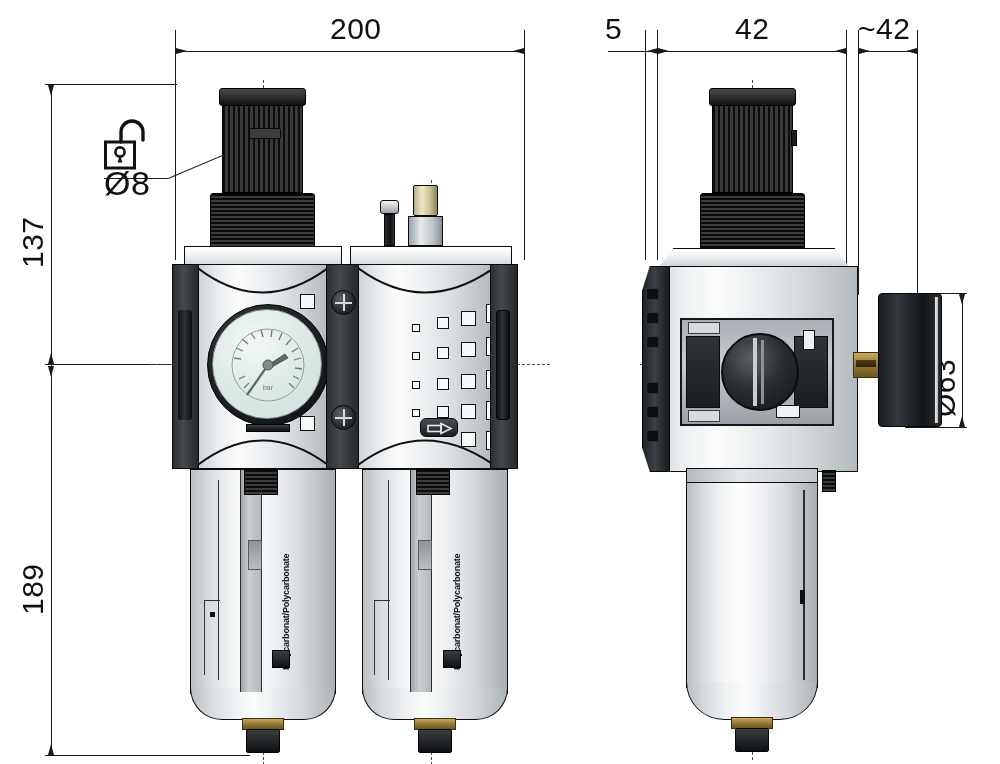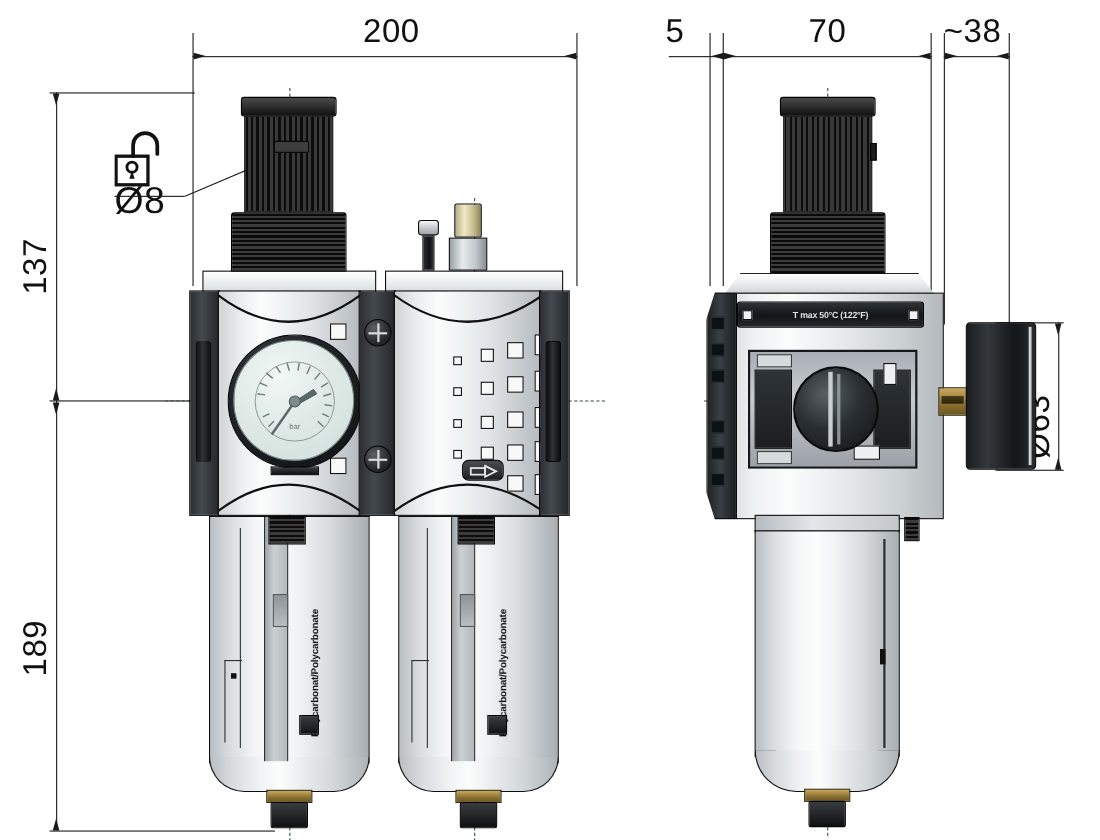--- a/index.html
+++ b/index.html
@@ -228,26 +228,26 @@
   <div class="ext-line" style="left:858px;top:30px;width:1px;height:265px;"></div>
   <div class="ext-line" style="left:917px;top:30px;width:1px;height:275px;"></div>
 
   <div class="dim-line" style="left:608px;top:51px;width:50px;"></div>
   <div class="arrow-l" style="left:647px;top:47.5px;"></div>
   <div class="dim-text" style="left:605px;top:14px;">5</div>
 
   <div class="dim-line" style="left:657px;top:51px;width:190px;"></div>
   <div class="arrow-r" style="left:658px;top:47.5px;"></div>
   <div class="arrow-l" style="left:835px;top:47.5px;"></div>
-  <div class="dim-text" style="left:735px;top:14px;">70</div>
+  <div class="dim-text" style="left:735px;top:14px;">42</div>
 
   <div class="dim-line" style="left:858px;top:51px;width:60px;"></div>
   <div class="arrow-r" style="left:859px;top:47.5px;"></div>
   <div class="arrow-l" style="left:906px;top:47.5px;"></div>
-  <div class="dim-text" style="left:858px;top:14px;">~38</div>
+  <div class="dim-text" style="left:858px;top:14px;">~42</div>
 
   <div class="ext-line" style="left:905px;top:293px;width:62px;height:1px;"></div>
   <div class="ext-line" style="left:905px;top:427px;width:62px;height:1px;"></div>
   <div class="dim-line-v" style="left:962px;top:293px;height:134px;"></div>
   <div class="arrow-d" style="left:958.5px;top:294px;"></div>
   <div class="arrow-u" style="left:958.5px;top:416px;"></div>
   <div class="dim-text vert" style="left:930px;top:417px;">Ø63</div>
 
   <div class="lock-icon" style="left:104px;top:118px;width:48px;height:52px;">
     <svg width="48" height="52" viewBox="0 0 48 52">
@@ -449,25 +449,20 @@
                 background:linear-gradient(90deg,#1e2225,#3a4045 45%,#191d20);
                 border:1.4px solid #07090a;
                 clip-path: polygon(28% 0, 100% 0, 100% 100%, 28% 100%, 0 88%, 0 12%);"></div>
     <div class="abs" style="left:86px;top:288px;width:13px;height:12px;background:#0e1113;border:1px solid #2c3236;"></div>
     <div class="abs" style="left:86px;top:312px;width:13px;height:12px;background:#0e1113;border:1px solid #2c3236;"></div>
     <div class="abs" style="left:86px;top:336px;width:13px;height:12px;background:#0e1113;border:1px solid #2c3236;"></div>
     <div class="abs" style="left:86px;top:382px;width:13px;height:12px;background:#0e1113;border:1px solid #2c3236;"></div>
     <div class="abs" style="left:86px;top:406px;width:13px;height:12px;background:#0e1113;border:1px solid #2c3236;"></div>
     <div class="abs" style="left:86px;top:430px;width:13px;height:12px;background:#0e1113;border:1px solid #2c3236;"></div>
 
-    <div class="abs label-strip" style="left:110px;top:274px;width:170px;height:24px;">
-      <span class="endsq"></span>
-      <span class="txt">T max 50°C (122°F)</span>
-      <span class="endsq"></span>
-    </div>
 
     <div class="abs" style="left:120px;top:318px;width:154px;height:108px;
                 background:linear-gradient(180deg,#a8aeb3,#c6ccd0 40%,#9ba1a6);
                 border:2px solid #14181b;"></div>
     <div class="abs" style="left:126px;top:336px;width:34px;height:72px;
                 background:linear-gradient(180deg,#2e3337,#1a1e21);border:1px solid #0a0c0d;"></div>
     <div class="abs" style="left:234px;top:336px;width:34px;height:72px;
                 background:linear-gradient(180deg,#2e3337,#1a1e21);border:1px solid #0a0c0d;"></div>
     <div class="abs" style="left:128px;top:322px;width:32px;height:12px;
                 background:#d5dadd;border:1px solid #3b4043;"></div>

